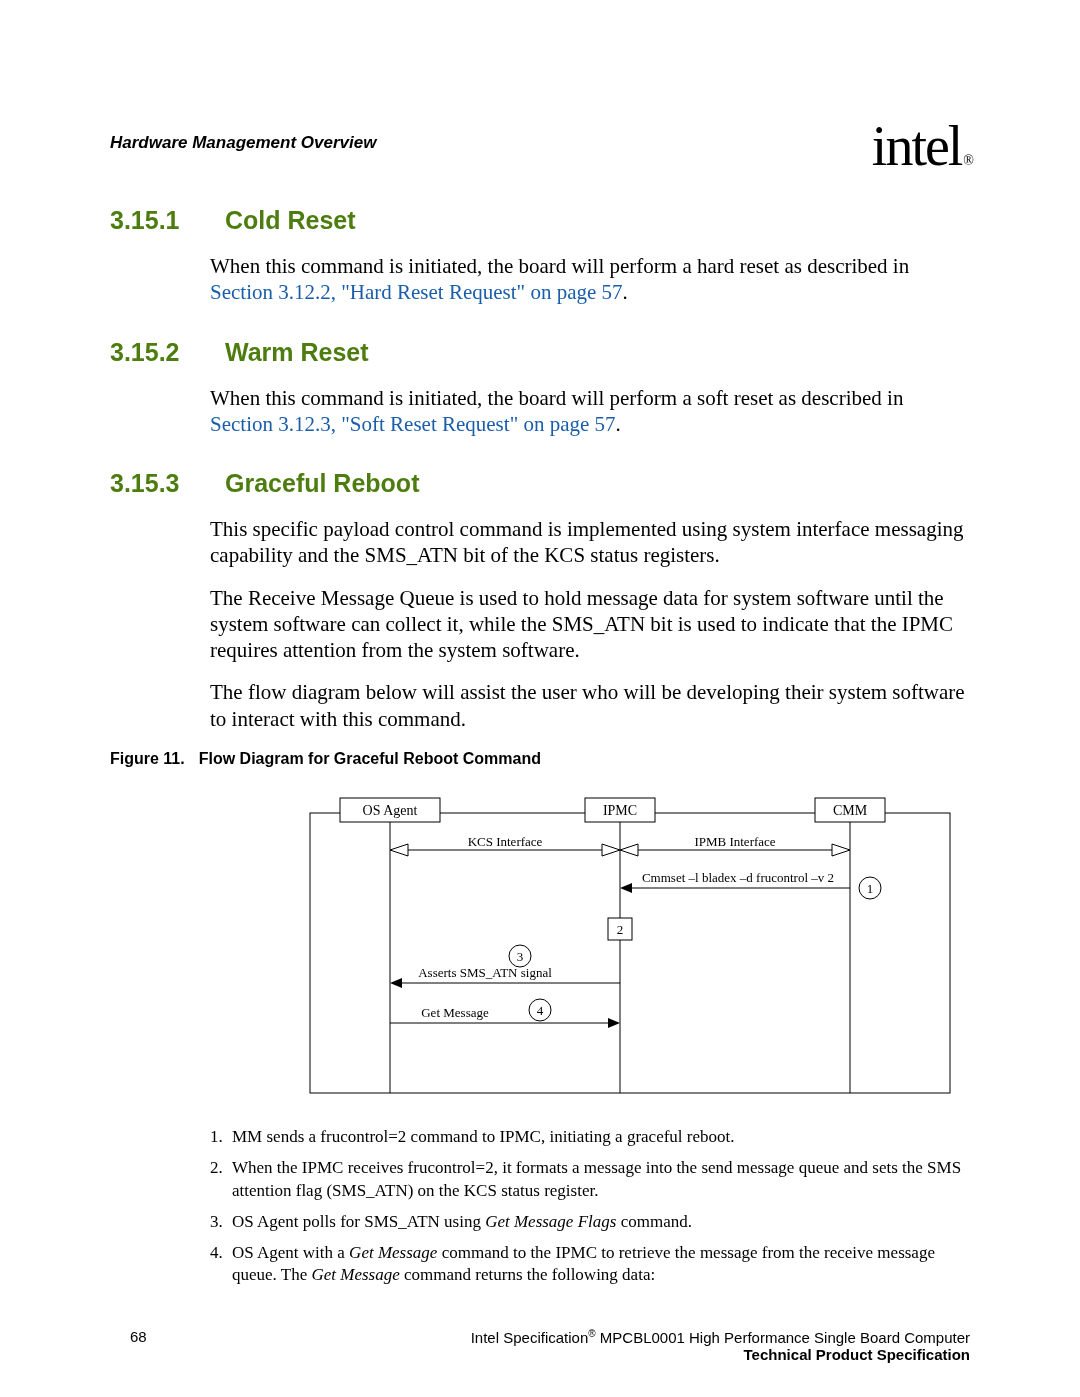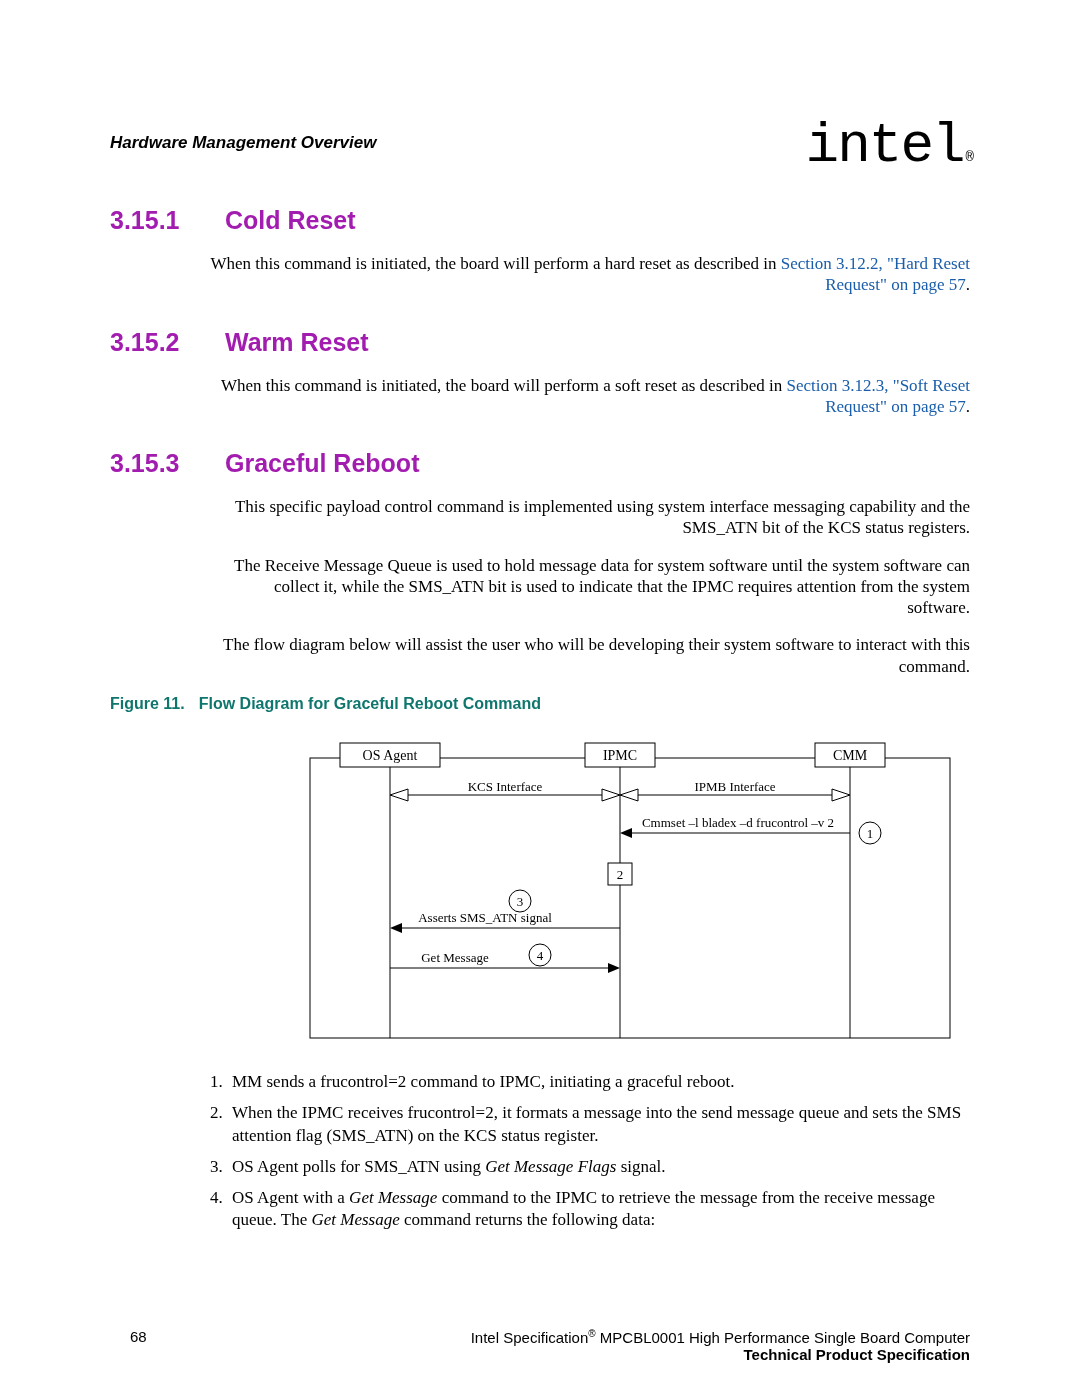--- a/index.html
+++ b/index.html
@@ -26,57 +26,56 @@
     align-items: flex-start;
   }
   .header-title {
     font-style: italic;
     font-weight: bold;
     font-family: Arial, Helvetica, sans-serif;
     font-size: 17px;
     margin-top: 15px;
   }
   .logo {
-    font-family: Liberation Mono, monospace;
+    font-family: Liberation Serif, serif;
     font-size: 56px;
     font-weight: 500;
     letter-spacing: -2px;
     position: relative;
     line-height: 1;
   }
   .logo sub {
     font-size: 14px;
     vertical-align: baseline;
     position: relative;
     top: 0px;
     left: 2px;
   }
   .section {
     margin-top: 32px;
   }
   .sec-head {
     display: flex;
     gap: 30px;
-    color: #a21caf;
+    color: #4d7c0f;
     font-family: Arial, Helvetica, sans-serif;
     font-weight: bold;
     font-size: 25px;
     margin-bottom: 18px;
   }
   .sec-num { min-width: 85px; }
   .body-text {
     margin-left: 100px;
-    font-size: 17px;
+    font-size: 21px;
     line-height: 1.25;
     margin-bottom: 16px;
-    text-align: right;
   }
   .link { color: #1a5eab; }
   .fig-caption {
-    color: #0f766e;
+    color: #000000;
     font-family: Arial, Helvetica, sans-serif;
     font-weight: bold;
     font-size: 16px;
     margin: 18px 0 20px 0;
   }
   .fig-caption .fig-label { margin-right: 14px; }
   .diagram-wrap {
     margin-left: 100px;
     text-align: right;
   }
@@ -209,21 +208,21 @@
         <div class="ol-num">1.</div>
         <div class="ol-text">MM sends a frucontrol=2 command to IPMC, initiating a graceful reboot.</div>
       </div>
       <div class="ol-item">
         <div class="ol-num">2.</div>
         <div class="ol-text">When the IPMC receives frucontrol=2, it formats a message into the send message queue and sets the SMS attention flag (SMS_ATN) on the KCS status register.</div>
       </div>
       <div class="ol-item">
         <div class="ol-num">3.</div>
         <div class="ol-text">
-          <span>OS Agent polls for SMS_ATN using </span><span class="italic">Get Message Flags</span><span> signal.</span>
+          <span>OS Agent polls for SMS_ATN using </span><span class="italic">Get Message Flags</span><span> command.</span>
         </div>
       </div>
       <div class="ol-item">
         <div class="ol-num">4.</div>
         <div class="ol-text">
           <span>OS Agent with a </span><span class="italic">Get Message</span><span> command to the IPMC to retrieve the message from the receive message queue. The </span><span class="italic">Get Message</span><span> command returns the following data:</span>
         </div>
       </div>
     </div>
 

